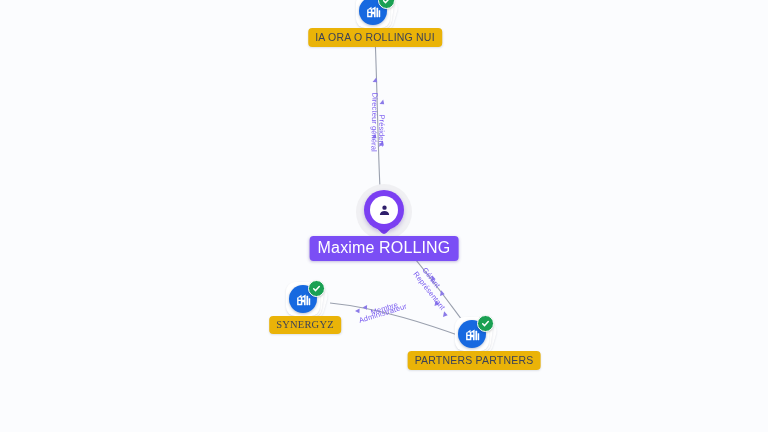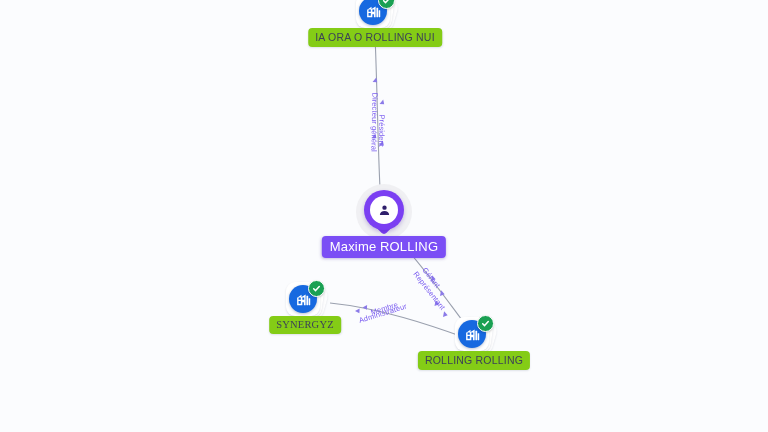--- a/index.html
+++ b/index.html
@@ -105,21 +105,21 @@
     align-items: center;
     justify-content: center;
     box-shadow: 0 1px 2px rgba(0,0,0,.18);
   }
   .verified-badge svg { display: block; }
 
   .company-label {
     position: absolute;
     transform: translateX(-50%);
     white-space: nowrap;
-    background: #84cc16;
+    background: #eab308;
     color: #3c4257;
     font-size: 10.5px;
     letter-spacing: .2px;
     padding: 3px 7px 4px 7px;
     border-radius: 4px;
     box-shadow: 0 1px 2px rgba(40,55,90,.13);
   }
 
   
   .person-node .halo {
@@ -172,21 +172,21 @@
     z-index: 2;
   }
   .pin-inner svg { display: block; }
 
   .person-label {
     position: absolute;
     transform: translateX(-50%);
     white-space: nowrap;
     background: #7b4ef5;
     color: #ffffff;
-    font-size: 13px;
+    font-size: 16px;
     letter-spacing: .15px;
     padding: 3px 8px 4px 8px;
     border-radius: 4px;
     box-shadow: 0 1px 3px rgba(70,40,150,.3);
   }
 
   
   .edge-label {
     position: absolute;
     white-space: nowrap;
@@ -294,21 +294,21 @@
           <rect x="16.1" y="6.6" width="2.5" height="13.4" rx="0.5" fill="#ffffff"></rect>
           <rect x="19.3" y="10.2" width="2.2" height="9.8" rx="0.5" fill="#ffffff"></rect>
         </svg>
       </div>
       <div class="verified-badge">
         <svg width="9" height="9" viewBox="0 0 24 24">
           <path fill="none" stroke="#ffffff" stroke-width="4" stroke-linecap="round" stroke-linejoin="round" d="M4.5 12.6 L9.6 17.6 L19.4 6.9"></path>
         </svg>
       </div>
     </div>
-    <div class="company-label" style="left:0px; top:16px;">ROLLING ROLLING</div>
+    <div class="company-label" style="left:0px; top:16px;">PARTNERS PARTNERS</div>
   </div>
 
   <div class="node person-node" style="left:384px; top:212px;">
     <div class="halo"></div>
     <div class="pin-wrap">
       <div class="pin-tail"></div>
       <div class="pin-body"></div>
       <div class="pin-inner">
         <svg width="15" height="15" viewBox="0 0 24 24">
           <circle cx="12" cy="7.4" r="3.5" fill="#2f1f6b"></circle>

